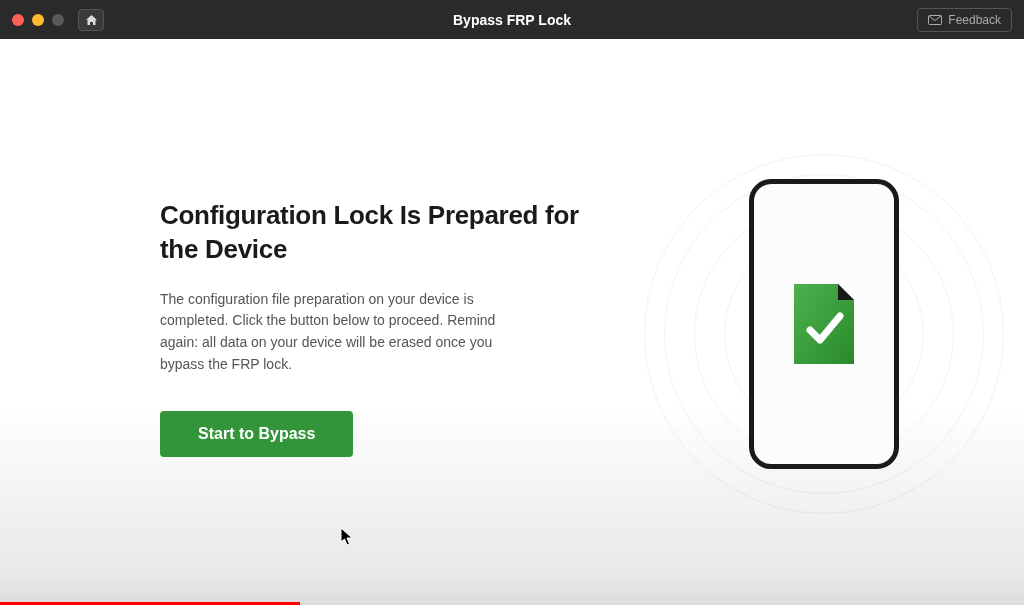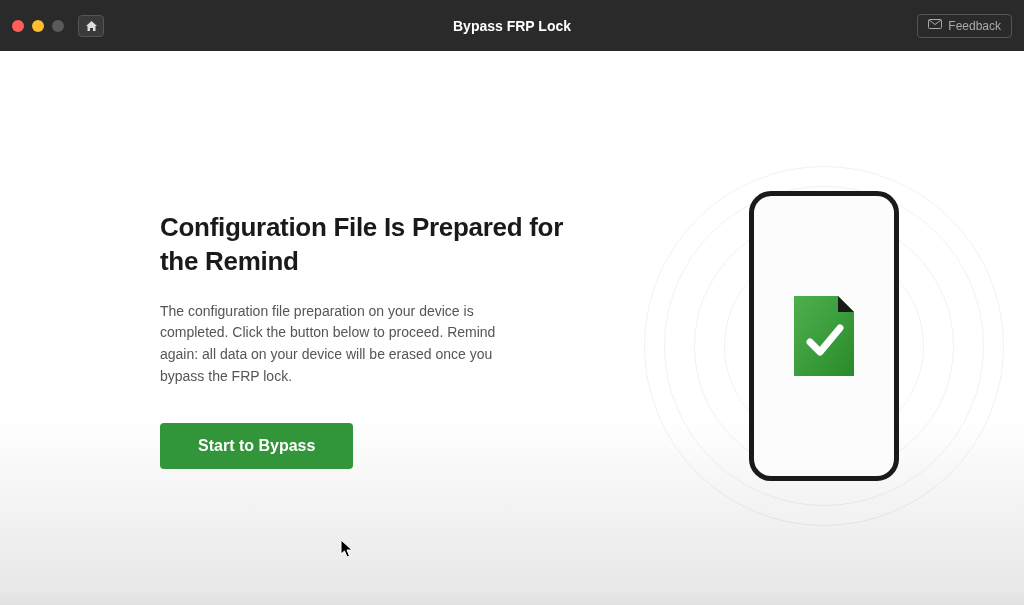--- a/index.html
+++ b/index.html
@@ -8,21 +8,21 @@
       box-sizing: border-box;
     }
     body {
       width: 1024px;
       height: 605px;
       font-family: -apple-system, BlinkMacSystemFont, "Segoe UI", Helvetica, Arial, sans-serif;
       overflow: hidden;
       background: #fff;
     }
     .titlebar {
-      height: 51px;
+      height: 39px;
       background: #2a2a2a;
       display: flex;
       align-items: center;
       padding: 0 12px;
       position: relative;
     }
     .traffic-lights {
       display: flex;
       gap: 8px;
       align-items: center;
@@ -51,20 +51,21 @@
       position: absolute;
       left: 50%;
       transform: translateX(-50%);
       color: #fff;
       font-size: 14px;
       font-weight: 600;
     }
     .feedback-btn {
       margin-left: auto;
       display: flex;
+      align-items: center;
       gap: 6px;
       padding: 4px 10px;
       border: 1px solid #555;
       border-radius: 4px;
       color: #aaa;
       font-size: 12px;
       cursor: pointer;
     }
     .content {
       height: 566px;
@@ -180,21 +181,21 @@
     <svg width="14" height="10" viewBox="0 0 14 10" fill="none">
       <rect x="0.5" y="0.5" width="13" height="9" rx="1" stroke="#aaa" stroke-width="1"></rect>
       <path d="M1 1 L7 5.5 L13 1" stroke="#aaa" stroke-width="1" fill="none"></path>
     </svg>
     <span>Feedback</span>
   </div>
 </div>
 
 <div class="content">
   <div class="left-panel">
-    <h1 class="heading">Configuration File Is Prepared for the Remind</h1>
+    <h1 class="heading">Configuration Lock Is Prepared for the Device</h1>
     <p class="description">The configuration file preparation on your device is completed. Click the button below to proceed. Remind again: all data on your device will be erased once you bypass the FRP lock.</p>
     <button class="cta-button">Start to Bypass</button>
   </div>
 
   <div class="right-panel">
     <div class="phone-wrap">
       <div class="rings">
         <div class="ring ring1"></div>
         <div class="ring ring2"></div>
         <div class="ring ring3"></div>

